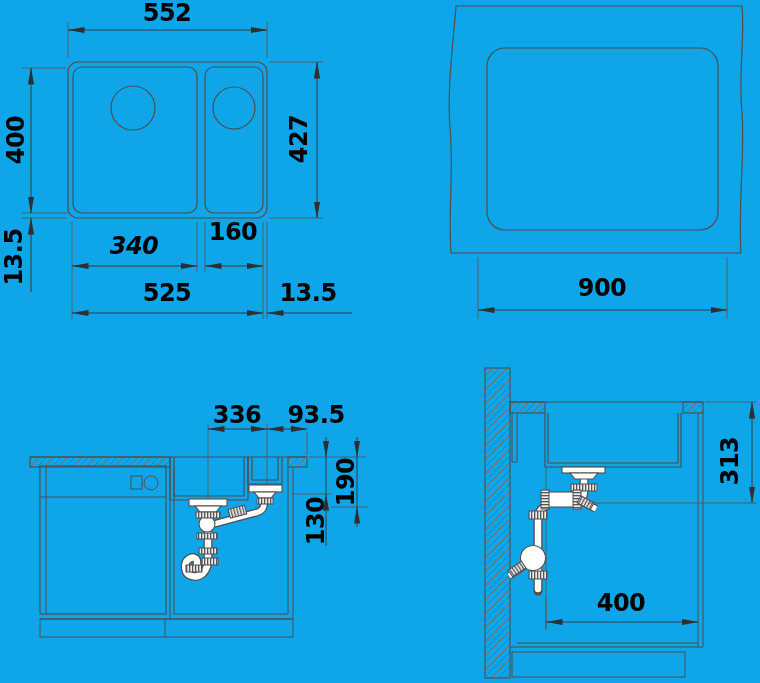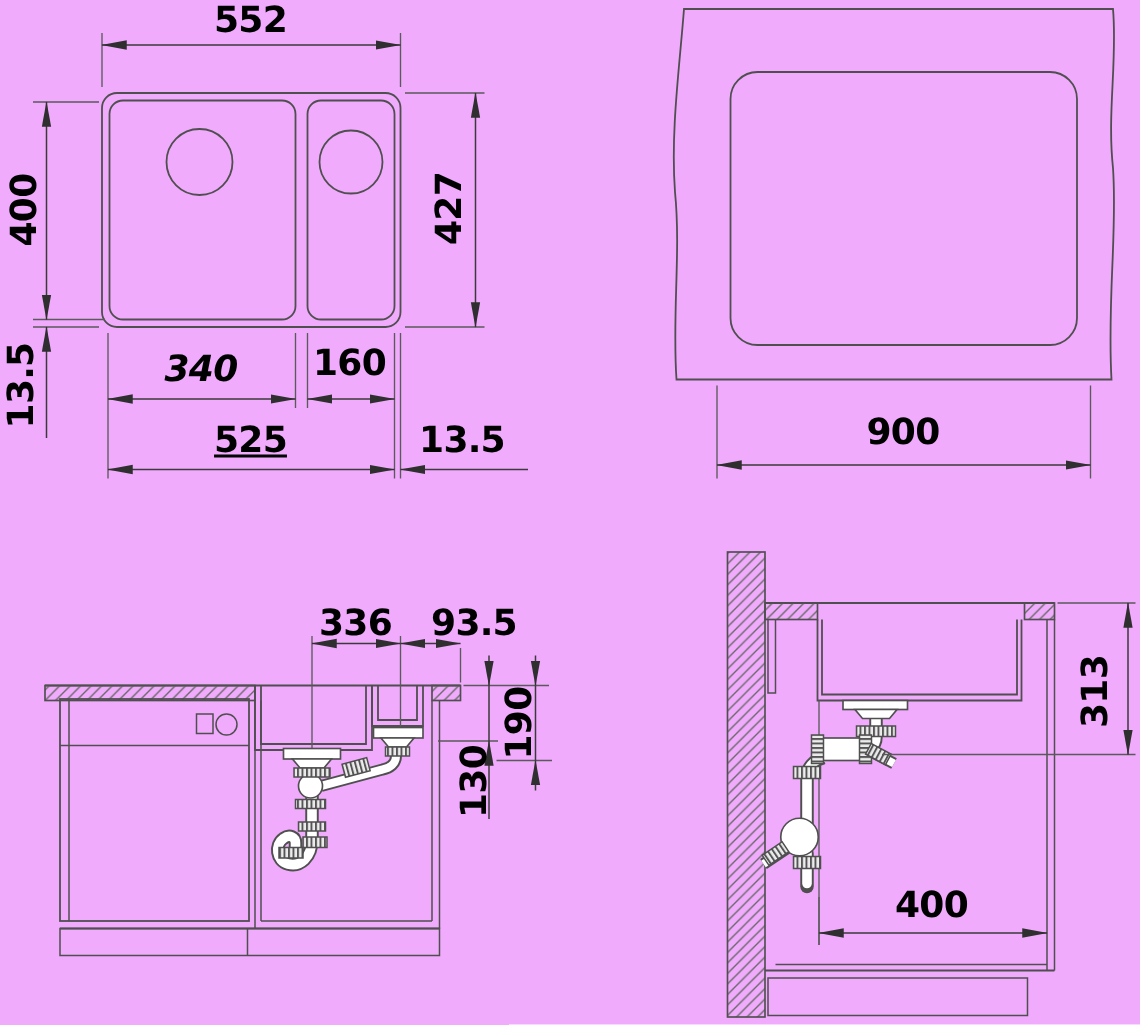--- a/index.html
+++ b/index.html
@@ -1,16 +1,16 @@
 <!DOCTYPE html>
 <html><head>
 <meta charset="utf-8">
 <style>
   html,body{margin:0;padding:0;background:#fff;}
-  #stage{position:relative;width:760px;height:683px;background:#f0abfc;overflow:hidden;
+  #stage{position:relative;width:760px;height:683px;background:#0ea5e9;overflow:hidden;
          font-family:"DejaVu Sans","Liberation Sans",sans-serif;}
   #stage svg{position:absolute;left:0;top:0;}
   .dim{position:absolute;font-weight:bold;font-size:24px;color:#000;line-height:1;
        letter-spacing:-0.5px;white-space:nowrap;transform:translate(-50%,-50%);}
   .dim.rot{transform:translate(-50%,-50%) rotate(-90deg);}
   
   .g   {stroke:#4f4f4f;stroke-width:1.2;fill:none;}
   .gt  {stroke:#4f4f4f;stroke-width:1;fill:none;}
   .ext {stroke:#5a5a5a;stroke-width:0.9;fill:none;}
   .dl  {stroke:#3a3a3a;stroke-width:1;fill:none;}
@@ -202,22 +202,22 @@
       <line class="dl" x1="546" y1="622" x2="698" y2="622" marker-start="url(#arr)" marker-end="url(#arr)"></line>
     </g>
   </g>
 </svg>
 
 <div class="dim" style="left:167px;top:13px;">552</div>
 <div class="dim rot" style="left:16px;top:140px;">400</div>
 <div class="dim rot" style="left:299px;top:139px;">427</div>
 <div class="dim rot" style="left:14px;top:257px;">13.5</div>
 <div class="dim" style="left:134px;top:246px;font-style:italic;">340</div>
-<div class="dim" style="left:233px;top:242px;text-align:center;">160</div>
-<div class="dim" style="left:167px;top:293px;text-decoration:underline;">525</div>
+<div class="dim" style="left:233px;top:232px;text-align:center;">160</div>
+<div class="dim" style="left:167px;top:293px;">525</div>
 <div class="dim" style="left:308px;top:293px;">13.5</div>
 <div class="dim" style="left:602px;top:288px;">900</div>
 <div class="dim" style="left:237px;top:415px;">336</div>
 <div class="dim" style="left:316px;top:415px;">93.5</div>
 <div class="dim rot" style="left:346px;top:482px;">190</div>
 <div class="dim rot" style="left:316px;top:521px;">130</div>
 <div class="dim rot" style="left:730px;top:461px;">313</div>
 <div class="dim" style="left:621px;top:603px;">400</div>
 
 </div>

